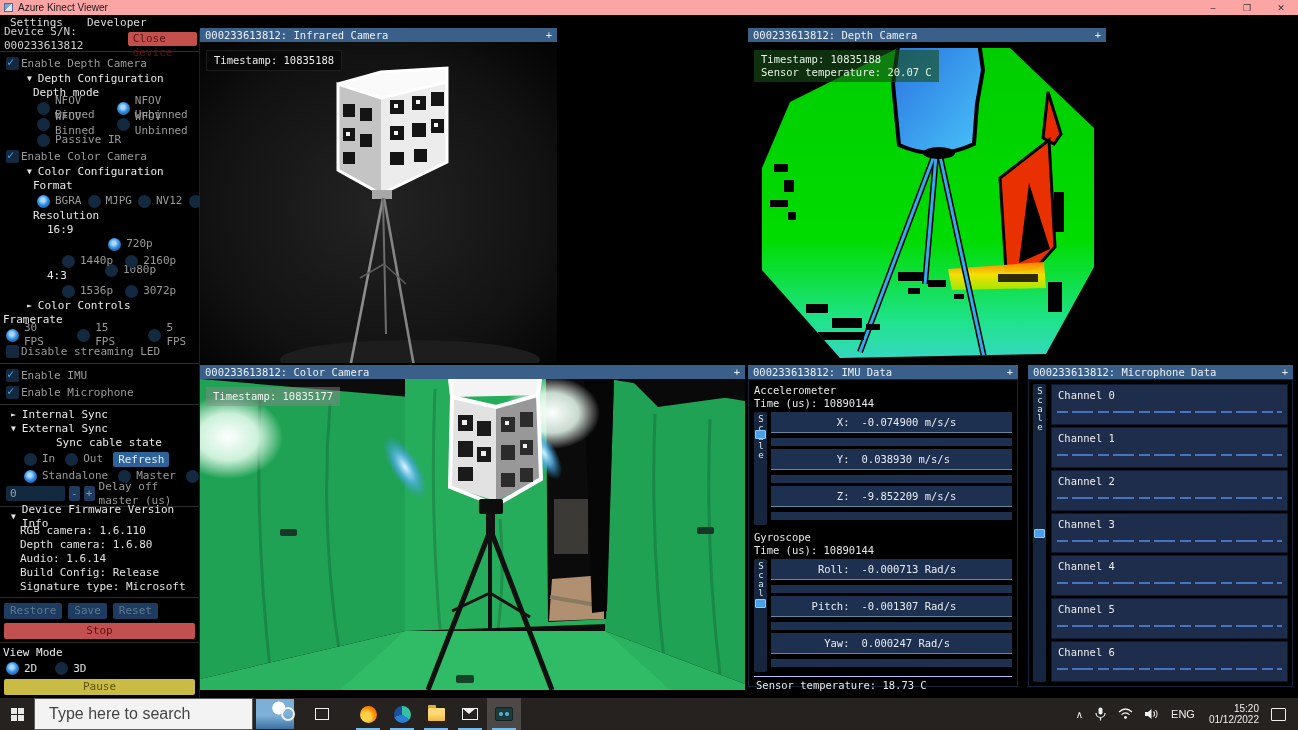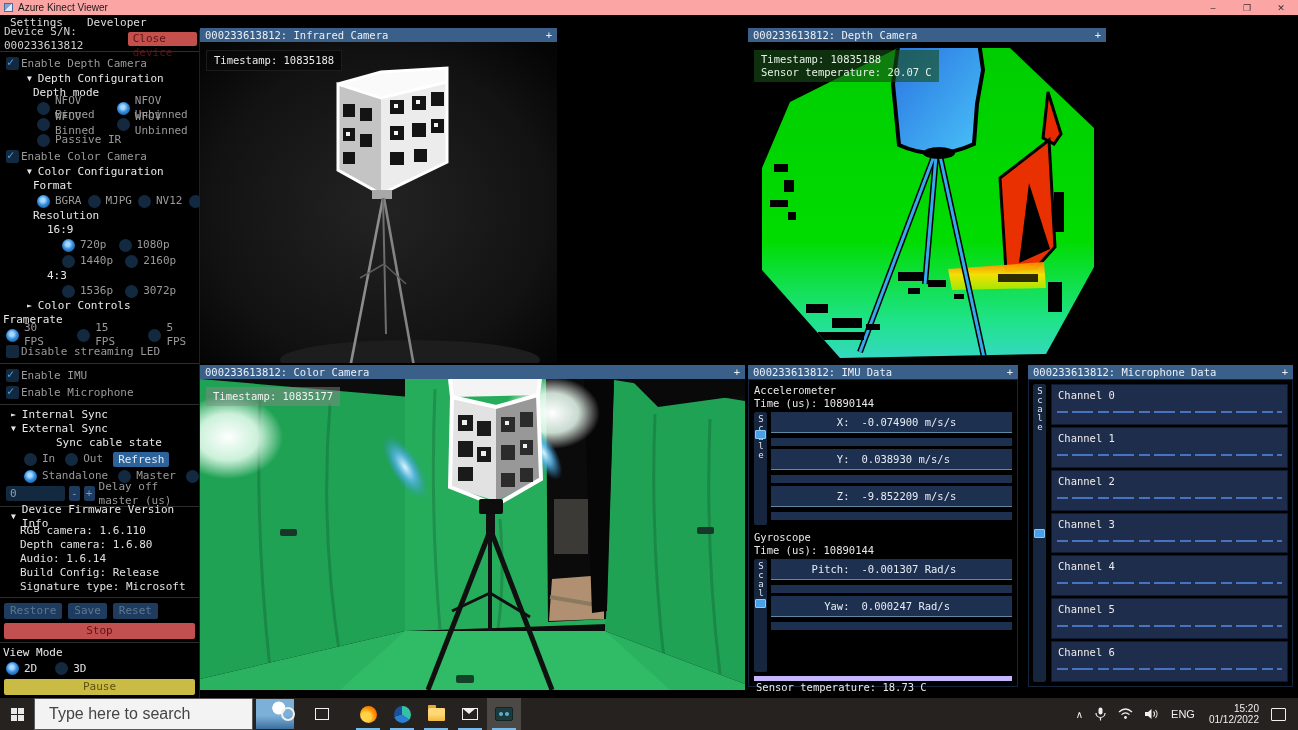--- a/index.html
+++ b/index.html
@@ -67,21 +67,21 @@
   .scale-handle{position:absolute;left:1px;width:11px;height:9px;background:#4aa0e8;
     border:1px solid #8cc8f4;border-radius:1px;}
   .plots{flex:1;display:flex;flex-direction:column;gap:3px;}
   .axis-val{background:#1e3050;height:20px;display:flex;align-items:center;justify-content:center;
     gap:12px;color:#e6ecf4;}
   .axis-val .al{width:56px;text-align:right;}
   .axis-val .av{width:128px;text-align:left;}
   .axis-line{height:1px;background:#62889f;}
   .axis-gap{height:5px;background:#000;}
   .axis-tail{height:8px;background:#1e3050;}
-  .imu-foot{border-top:5px solid #c4b5fd;margin-top:4px;height:16px;display:flex;align-items:center;
+  .imu-foot{border-top:1px solid #c4b5fd;margin-top:4px;height:16px;display:flex;align-items:center;
     padding-left:2px;color:#e8e8e8;}
   
   .mic-body{border:1px solid #15253c;padding:4px 4px 4px 4px;display:flex;gap:5px;}
   .chans{flex:1;display:flex;flex-direction:column;gap:2px;}
   .chan{height:41px;background:#1d2d4b;border:1px solid #0c1930;position:relative;}
   .chan-lbl{position:absolute;top:4px;left:0;right:0;color:#ececec;font-size:10.5px;padding-left:6px;}
   .wave{position:absolute;top:26px;left:5px;right:5px;height:2px;opacity:.85;
     background:repeating-linear-gradient(90deg,#4e7fd4 0 11px,transparent 11px 15px,#4e7fd4 15px 36px,transparent 36px 41px);}
   
   .taskbar{position:absolute;left:0;right:0;bottom:0;height:32px;background:#26221f;
@@ -205,21 +205,21 @@
         <span class="rdot"></span>
         <span>NV12</span>
       </span>
     <span class="radio">
         <span class="rdot"></span>
         <span>YUY2</span>
       </span>
   </div>
   <div class="sub">Resolution</div>
   <div class="sub2">16:9</div>
-  <div class="radio-row" style="padding-left:62px;gap:12px;">
+  <div class="radio-row" style="padding-left:62px;gap:12px;flex-direction:column;">
     <span class="radio">
         <span class="rdot on"></span>
         <span>720p</span>
       </span>
     <span class="radio">
         <span class="rdot"></span>
         <span>1080p</span>
       </span>
   </div>
   <div class="radio-row" style="padding-left:62px;gap:12px;">
@@ -625,20 +625,29 @@
     <div class="imu-h" style="margin-top:6px;">Gyroscope</div>
     <div class="imu-h">Time (us): 10890144</div>
     <div class="imu-sec" style="height:113px;">
       <div class="scale-track">
         <span class="scale-txt">Scale</span>
         <span class="scale-handle" style="top:40px;"></span>
       </div>
       <div class="plots">
         <div>
           <div class="axis-val">
+              <span class="al">Roll:</span>
+              <span class="av">-0.000713 Rad/s</span>
+            </div>
+          <div class="axis-line"></div>
+            <div class="axis-gap"></div>
+            <div class="axis-tail"></div>
+        </div>
+        <div>
+          <div class="axis-val">
               <span class="al">Pitch:</span>
               <span class="av">-0.001307 Rad/s</span>
             </div>
           <div class="axis-line"></div>
             <div class="axis-gap"></div>
             <div class="axis-tail"></div>
         </div>
         <div>
           <div class="axis-val">
               <span class="al">Yaw:</span>

